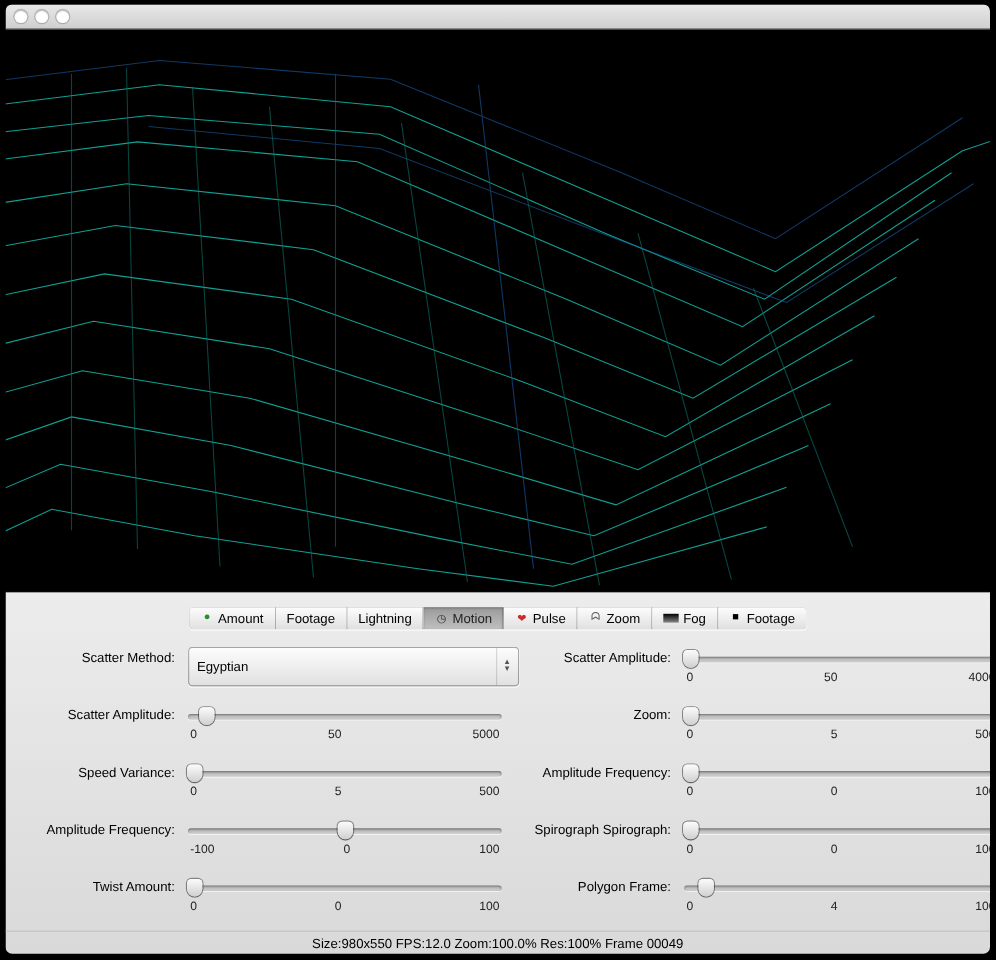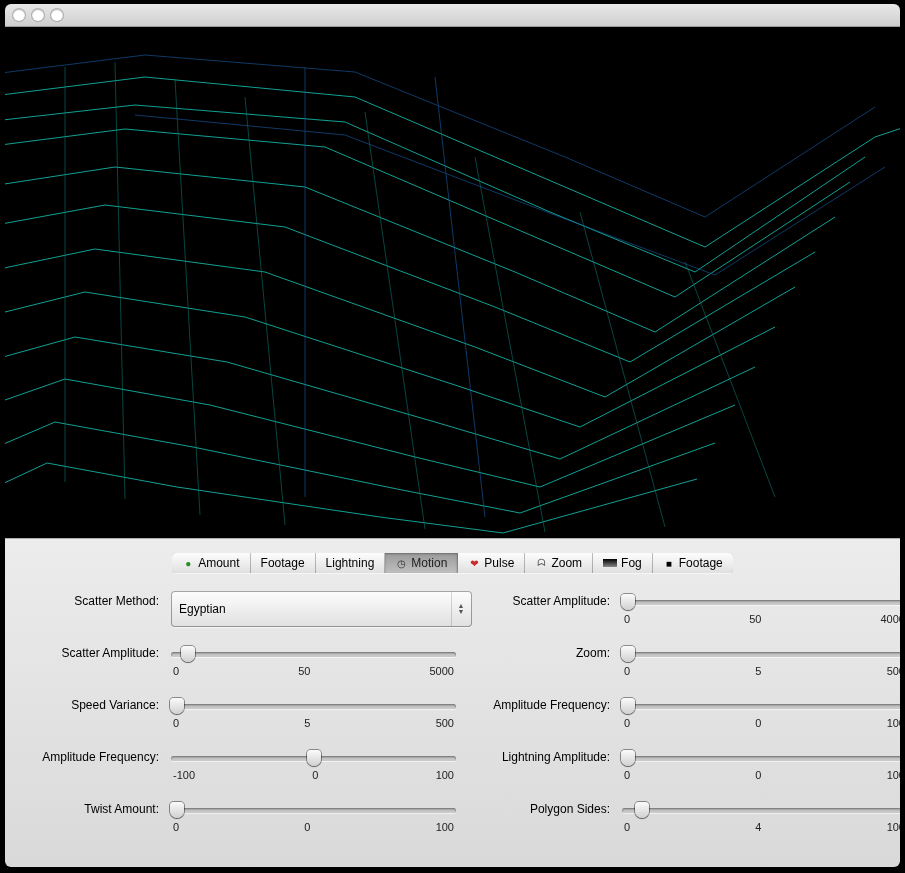--- a/index.html
+++ b/index.html
@@ -320,21 +320,21 @@
           <div class="track"></div>
             <div class="thumb" style="left:50%"></div>
         </div>
         <div class="ticks">
           <span>-100</span>
           <span>0</span>
           <span>100</span>
         </div>
       </div>
 
-      <div class="plabel">Lightning Amplitude:</div>
+      <div class="plabel">Spirograph Spirograph:</div>
       <div class="control-cell">
         <div class="slider">
           <div class="track"></div>
             <div class="thumb" style="left:2%"></div>
         </div>
         <div class="ticks">
           <span>0</span>
           <span>0</span>
           <span>100</span>
         </div>
@@ -346,30 +346,33 @@
           <div class="track"></div>
             <div class="thumb" style="left:2%"></div>
         </div>
         <div class="ticks">
           <span>0</span>
           <span>0</span>
           <span>100</span>
         </div>
       </div>
 
-      <div class="plabel">Polygon Sides:</div>
+      <div class="plabel">Polygon Frame:</div>
       <div class="control-cell">
         <div class="slider">
           <div class="track"></div>
             <div class="thumb" style="left:7%"></div>
         </div>
         <div class="ticks">
           <span>0</span>
           <span>4</span>
           <span>100</span>
         </div>
       </div>
 
     </div>
 
+    <div class="statusbar">
+      <span>Size:980x550 FPS:12.0 Zoom:100.0% Res:100% Frame 00049</span>
+    </div>
   </div>
 
 </div>
 
 </body></html>

